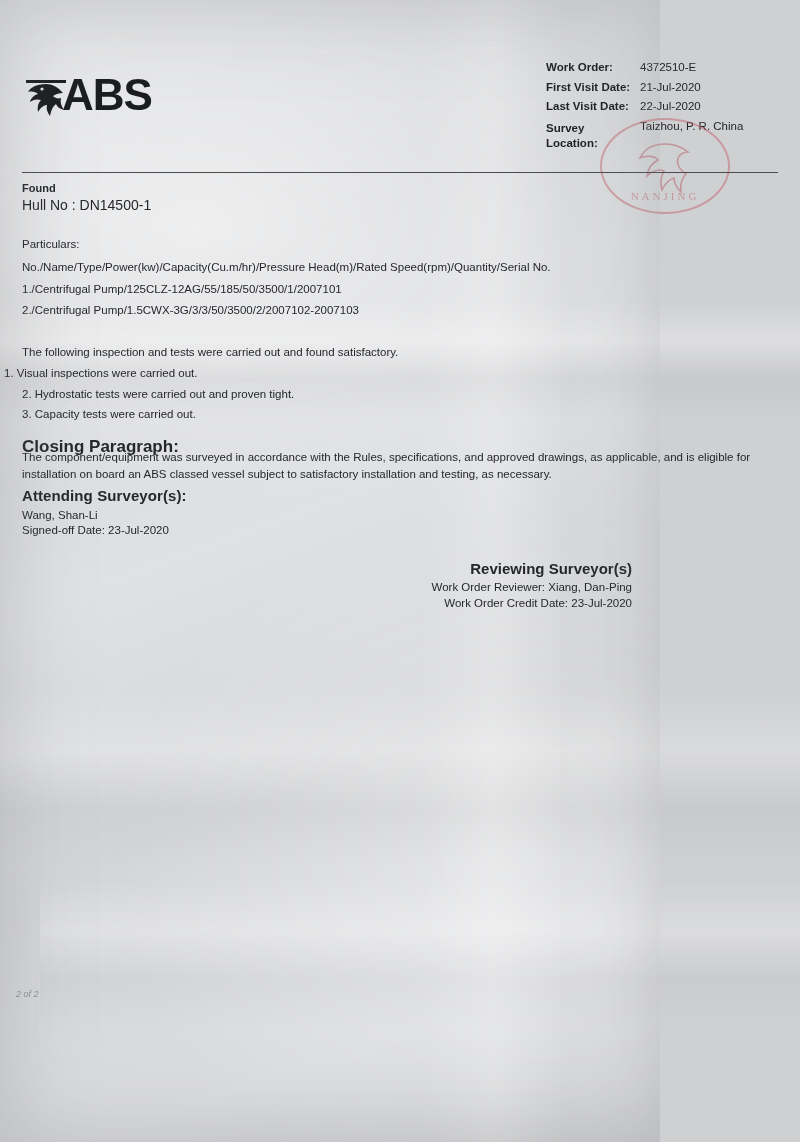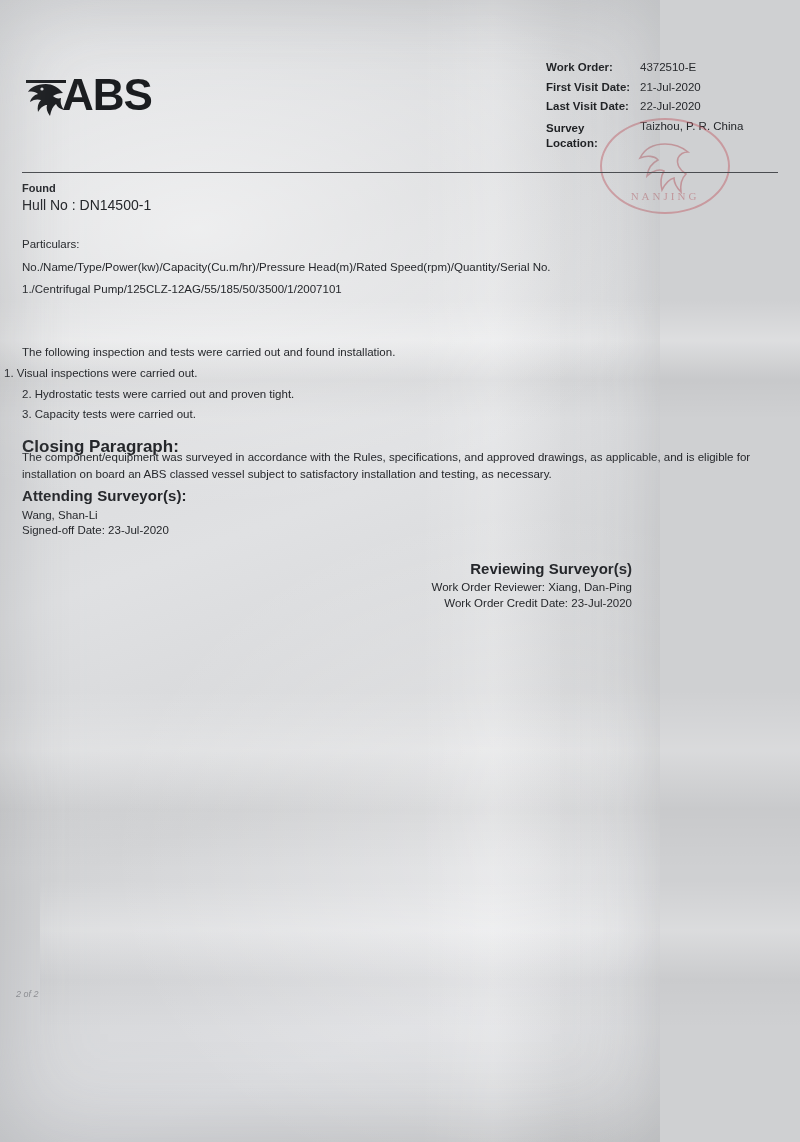--- a/index.html
+++ b/index.html
@@ -226,22 +226,23 @@
   </div>
 
   <div id="header-rule"></div>
 
   <div class="doc-text bold" id="found-label">Found</div>
   <div class="doc-text" id="hull-no">Hull No : DN14500-1</div>
 
   <div class="doc-text" id="particulars-label">Particulars:</div>
   <div class="doc-text" id="particulars-header">No./Name/Type/Power(kw)/Capacity(Cu.m/hr)/Pressure Head(m)/Rated Speed(rpm)/Quantity/Serial No.</div>
   <div class="doc-text" id="particular-1">1./Centrifugal Pump/125CLZ-12AG/55/185/50/3500/1/2007101</div>
-
-  <div class="doc-text" id="intro-line">The following inspection and tests were carried out and found installation.</div>
+  <div class="doc-text" id="particular-2">2./Centrifugal Pump/1.5CWX-3G/3/3/50/3500/2/2007102-2007103</div>
+
+  <div class="doc-text" id="intro-line">The following inspection and tests were carried out and found satisfactory.</div>
   <div class="doc-text" id="insp-1">1. Visual inspections were carried out.</div>
   <div class="doc-text" id="insp-2">2. Hydrostatic tests were carried out and proven tight.</div>
   <div class="doc-text" id="insp-3">3. Capacity tests were carried out.</div>
 
   <div class="doc-text" id="closing-label">Closing Paragraph:</div>
   <div class="doc-text" id="closing-body">The component/equipment was surveyed in accordance with the Rules, specifications, and approved drawings, as applicable, and is eligible for installation on board an ABS classed vessel subject to satisfactory installation and testing, as necessary.</div>
 
   <div class="doc-text" id="attending-title">Attending Surveyor(s):</div>
   <div class="doc-text" id="surveyor-name">Wang, Shan-Li</div>
   <div class="doc-text" id="signed-off">Signed-off Date: 23-Jul-2020</div>

